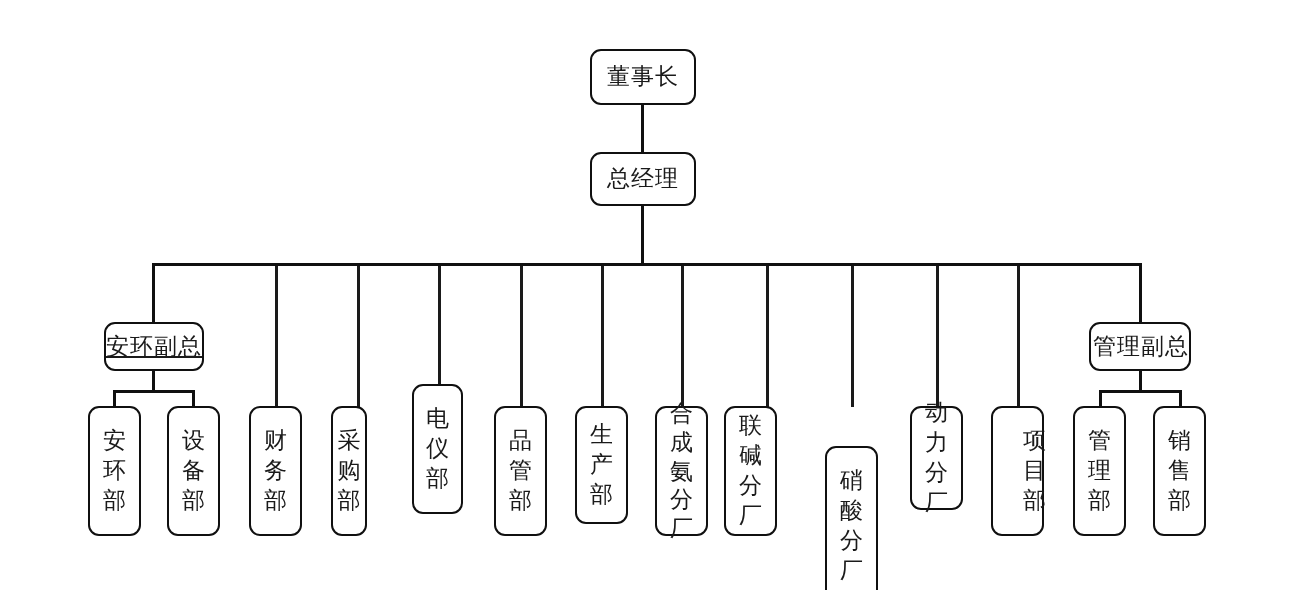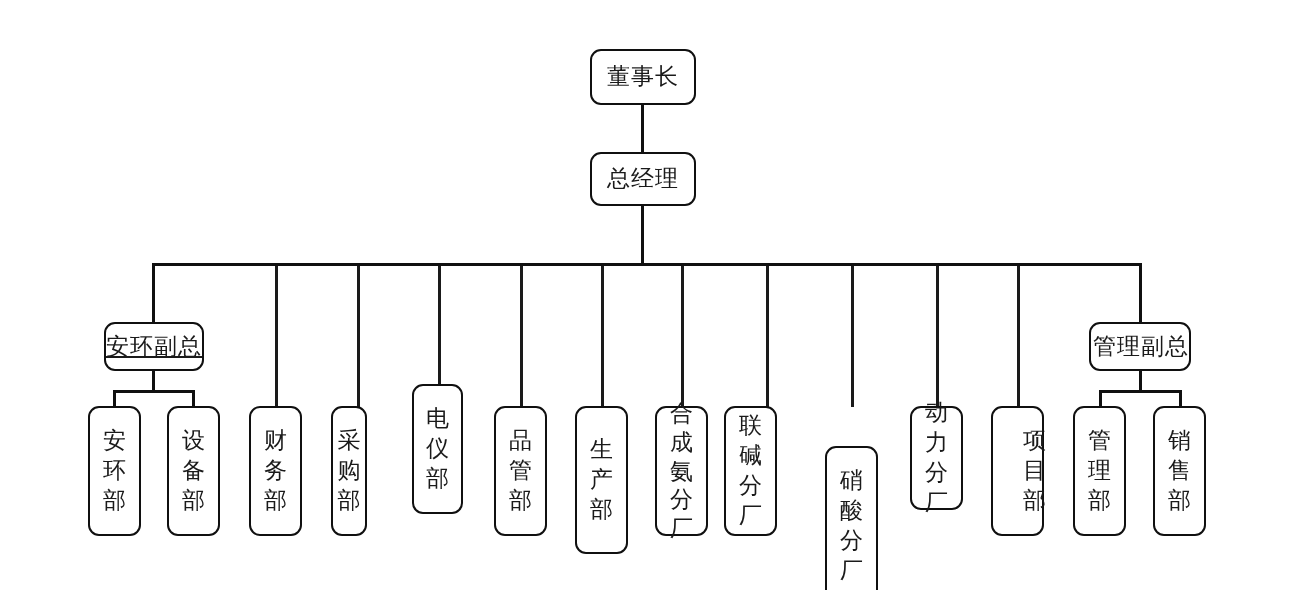--- a/index.html
+++ b/index.html
@@ -139,21 +139,21 @@
   </div>
 
   <div class="node vert" style="left:412px; top:384px; width:51px; height:130px;">
     <span class="label">电仪部</span>
   </div>
 
   <div class="node vert" style="left:494px; top:406px; width:53px; height:130px;">
     <span class="label">品管部</span>
   </div>
 
-  <div class="node vert" style="left:575px; top:406px; width:53px; height:148px;">
+  <div class="node vert" style="left:575px; top:406px; width:53px; height:118px;">
     <span class="label">生产部</span>
   </div>
 
   <div class="node vert overflow" style="left:655px; top:406px; width:53px; height:130px;">
     <span class="label">合成氨分厂</span>
   </div>
 
   <div class="node vert" style="left:724px; top:406px; width:53px; height:130px;">
     <span class="label">联碱分厂</span>
   </div>

